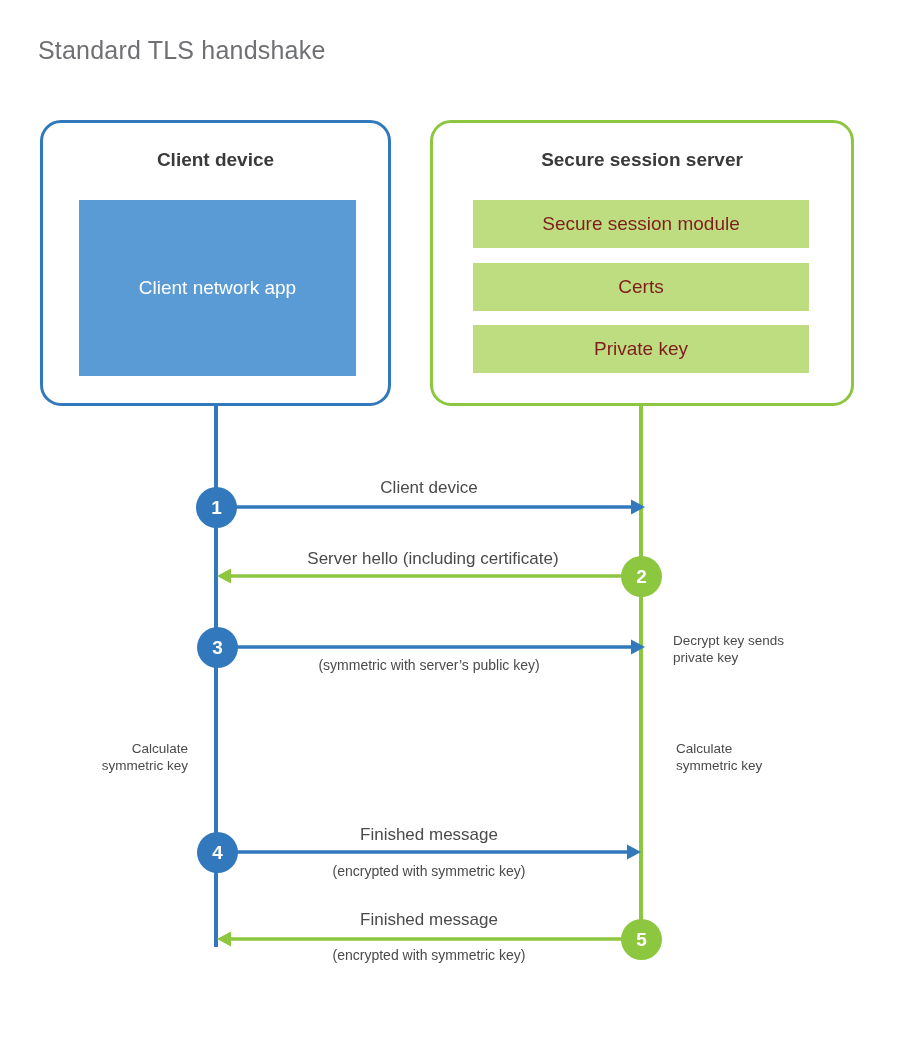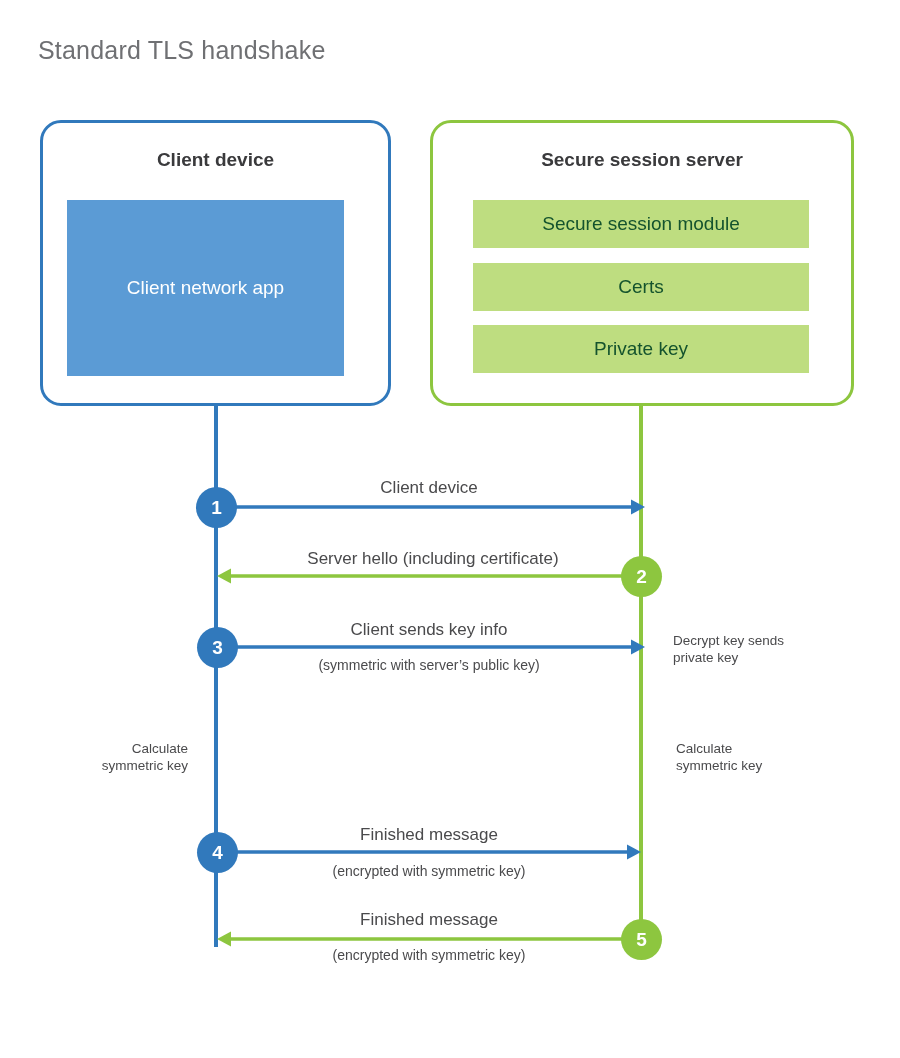--- a/index.html
+++ b/index.html
@@ -64,21 +64,21 @@
     top: 26px;
     text-align: center;
     font-size: 19px;
     font-weight: 700;
     color: #3a3a3c;
   }
 
   
   #client-network-app {
     position: absolute;
-    left: 24px;
+    left: 36px;
     top: 77px;
     width: 277px;
     height: 176px;
     background: #5b9bd5;
     color: #ffffff;
     font-size: 19px;
     line-height: 26px;
     display: flex;
     align-items: center;
     justify-content: center;
@@ -87,21 +87,21 @@
     box-sizing: border-box;
   }
 
   
   .server-bar {
     position: absolute;
     left: 40px;
     width: 336px;
     height: 48px;
     background: #bedd80;
-    color: #14532d;
+    color: #7f1d1d;
     font-size: 19px;
     display: flex;
     align-items: center;
     justify-content: center;
     text-align: center;
   }
   .server-bar.bar-0 { top: 77px; }
   .server-bar.bar-1 { top: 140px; }
   .server-bar.bar-2 { top: 202px; }
 
@@ -216,21 +216,20 @@
   </svg>
   <div class="msg-label msg-primary" style="left:220px; top:549px; width:426px;text-align:center;">Server hello (including certificate)</div>
   <div class="step-circle green" style="left:621px; top:556px;">
     <span>2</span>
   </div>
 
   <svg class="arrow-svg" style="left:216px; top:635px; width:430px; height:24px;" viewBox="0 0 430 24">
     <line x1="0" y1="12" x2="415" y2="12" stroke="#3179bc" stroke-width="3.5"></line>
     <polygon points="415,4.5 429,12 415,19.5" fill="#3179bc"></polygon>
   </svg>
-  <div class="msg-label msg-primary" style="left:216px; top:620px; width:426px;">Client sends key info</div>
   <div class="msg-label msg-secondary" style="left:216px; top:657px; width:426px;">(symmetric with server’s public key)</div>
   <div class="step-circle blue" style="left:197px; top:627px;">
     <span>3</span>
   </div>
 
   <div class="side-note align-left" style="left:673px; top:632px; width:200px;">Decrypt key sends
 private key</div>
 
   <div class="side-note align-right" style="left:20px; top:740px; width:168px;">Calculate
 symmetric key</div>

